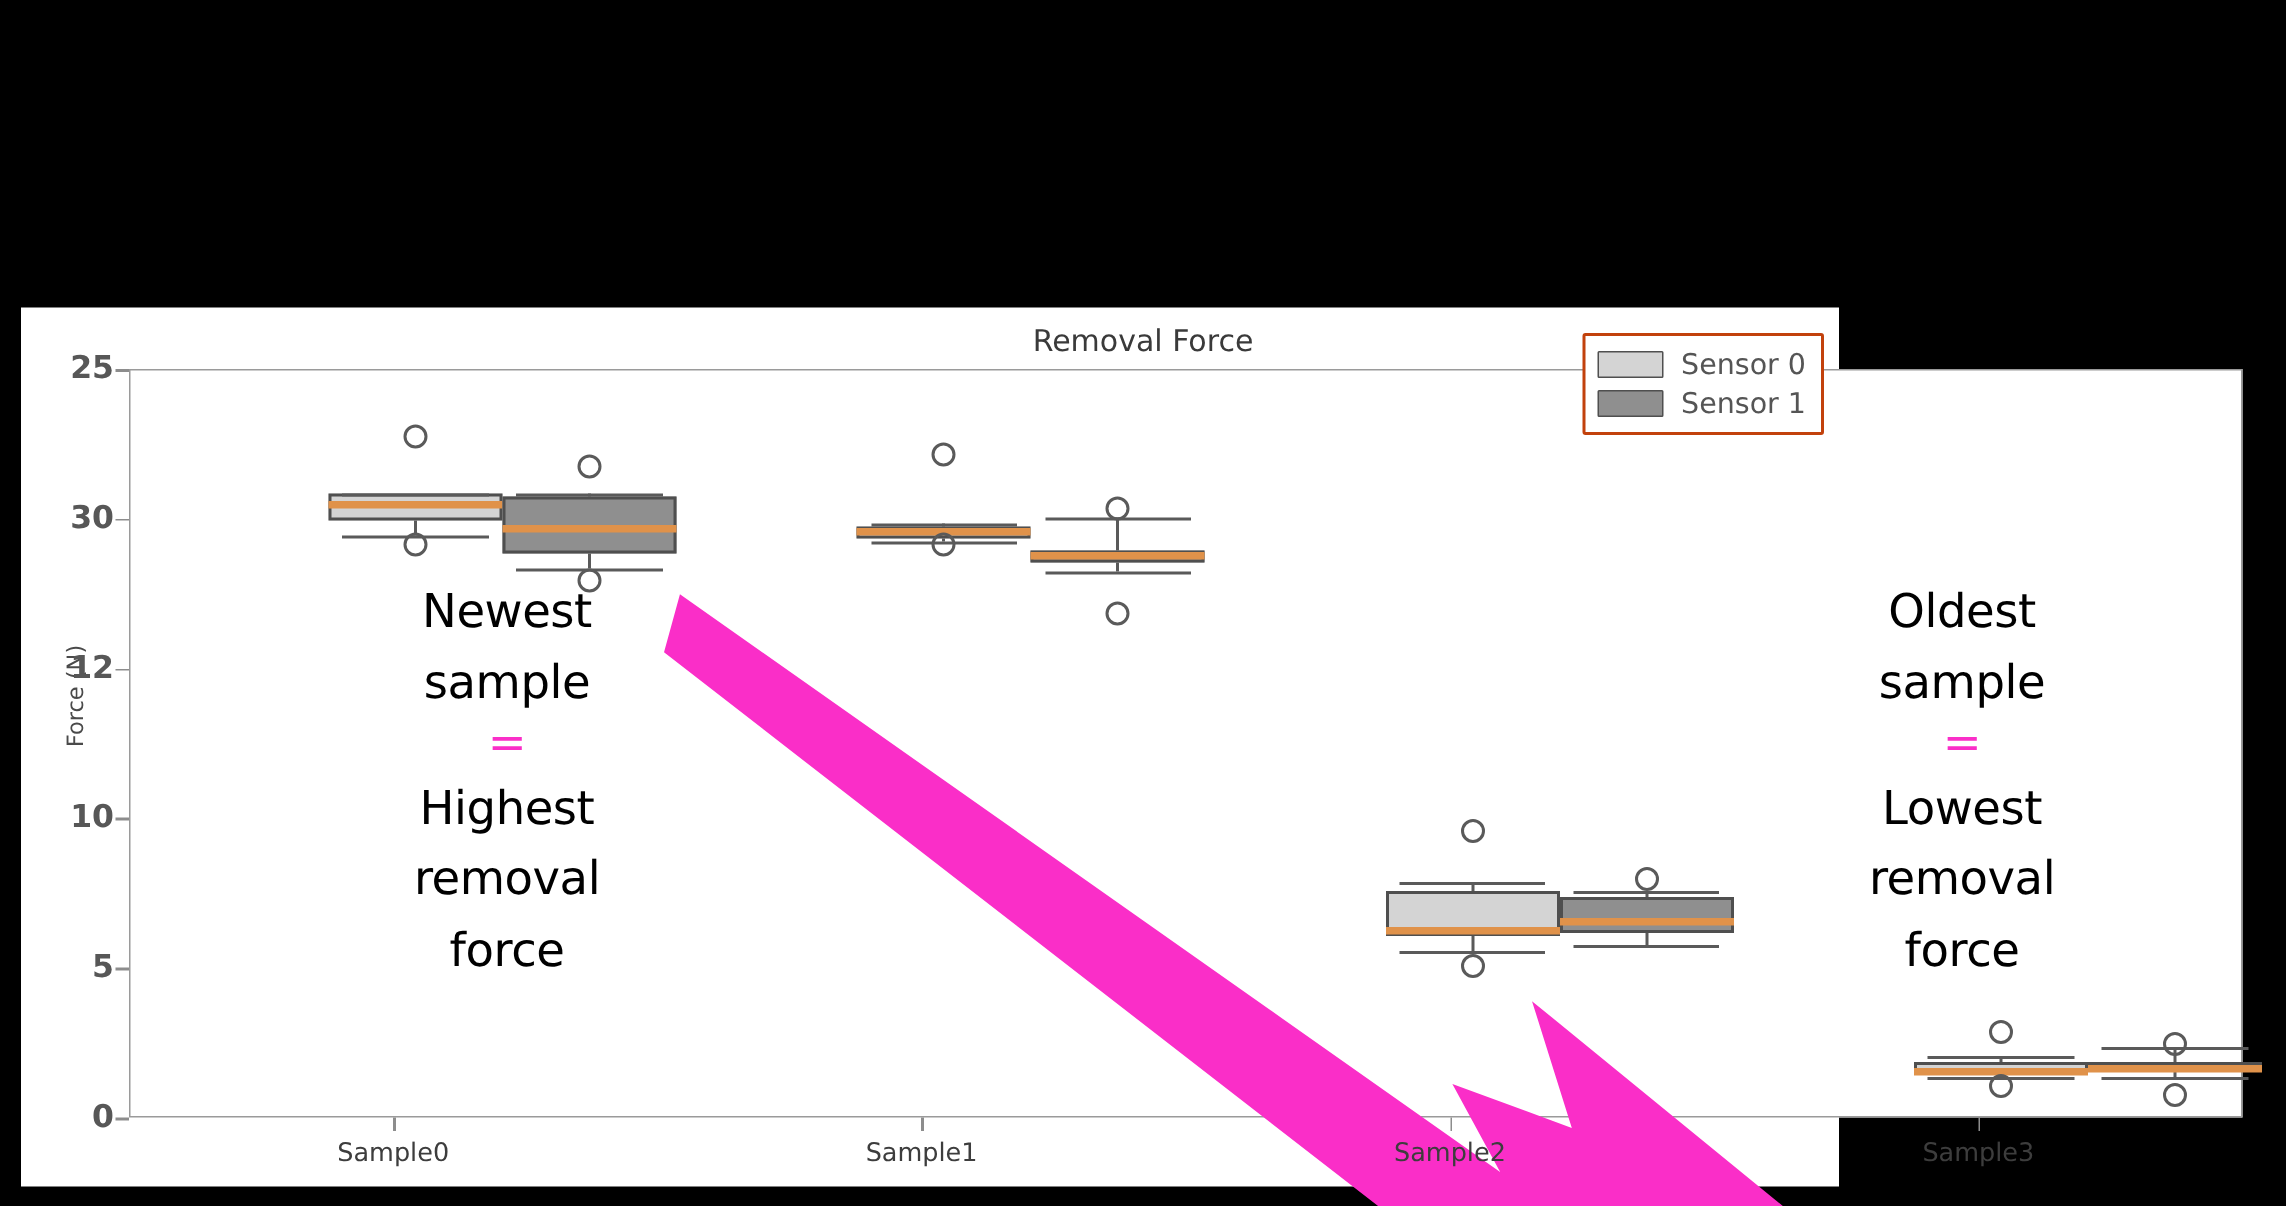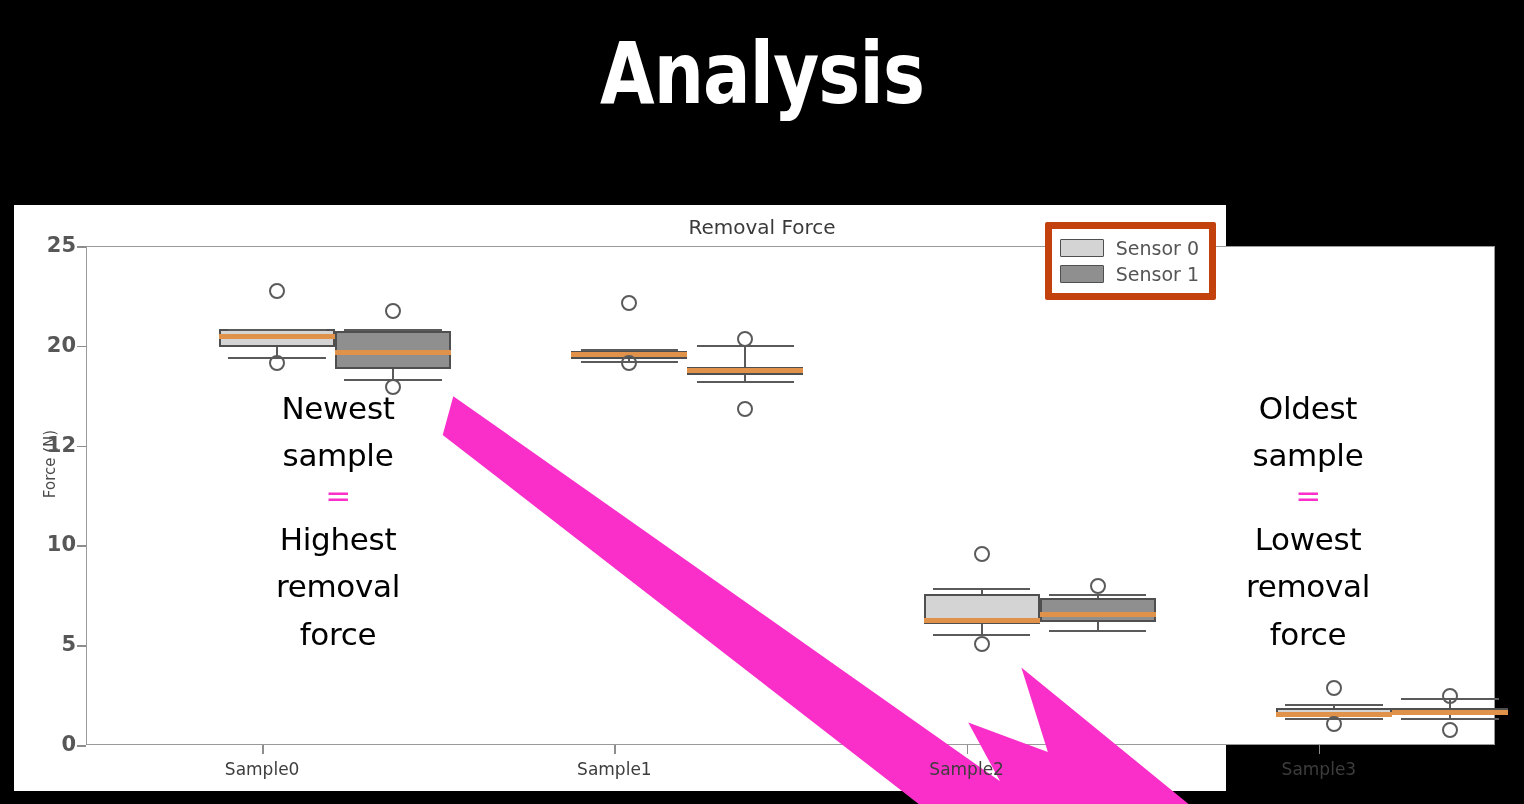--- a/index.html
+++ b/index.html
@@ -52,21 +52,21 @@
   .bx-whisk-v{position:absolute;width:2px;background:#5a5a5a;}
   .bx-cap{position:absolute;height:2px;background:#5a5a5a;}
   .bx-flier{
     position:absolute;border:2.3px solid #5a5a5a;border-radius:50%;
     background:transparent;box-sizing:border-box;
   }
 
   
   #legend{
     position:absolute;right:10px;top:17px;
-    border:7px solid #c2410c;background:#fff;border-radius:2px;
+    border:2px solid #c2410c;background:#fff;border-radius:2px;
     padding:6px 10px 6px 8px;
   }
   .legend-row{display:flex;align-items:center;height:26px;}
   .legend-swatch{
     width:44px;height:18px;border:1.6px solid #4f4f4f;box-sizing:border-box;
     margin-right:12px;border-radius:1px;
   }
   .legend-text{font-size:19px;color:#555;font-family:"DejaVu Sans",sans-serif;}
 
   
@@ -83,23 +83,20 @@
   #annot-right{left:1178px;top:180px;width:232px;}
 
   
   #arrow-svg{position:absolute;left:0;top:0;width:1496px;height:586px;pointer-events:none;}
 </style>
 </head>
 <body>
 
 <div id="root">
 
-  <div id="title-bar">
-    <div id="slide-title">Analysis</div>
-  </div>
 
   <div id="figure">
 
     <div id="fig-title">Removal Force</div>
 
     <div id="ylabel">Force (N)</div>
 
     <div id="axes">
       <svg id="arrow-svg" viewBox="0 0 1409 499" preserveAspectRatio="none">
         <polygon id="arrow-poly" points="345,127 860,455 830,405 905,430 880,358 1075,502 905,490 930,530 820,500 335,160" fill="#FA2EC8"></polygon>
@@ -199,21 +196,21 @@
     </div>
 
   <div class="ytick-label" style="left: 16px; top: 527px;">0</div>
       <div class="ytick-mark" style="left: 63px; top: 540px;"></div>
       <div class="ytick-label" style="left: 16px; top: 427.2px;">5</div>
       <div class="ytick-mark" style="left: 63px; top: 440.2px;"></div>
       <div class="ytick-label" style="left: 16px; top: 327.4px;">10</div>
       <div class="ytick-mark" style="left: 63px; top: 340.4px;"></div>
       <div class="ytick-label" style="left: 16px; top: 227.6px;">12</div>
       <div class="ytick-mark" style="left: 63px; top: 240.6px;"></div>
-      <div class="ytick-label" style="left: 16px; top: 127.8px;">20</div>
+      <div class="ytick-label" style="left: 16px; top: 127.8px;">30</div>
       <div class="ytick-mark" style="left: 63px; top: 140.8px;"></div>
       <div class="ytick-label" style="left: 16px; top: 28px;">25</div>
       <div class="ytick-mark" style="left: 63px; top: 41px;"></div>
       <div class="xtick-label" style="width: 180px; left: 158.125px; top: 554px;">Sample0</div>
       <div class="xtick-mark" style="left: 248.125px; top: 540px;"></div>
       <div class="xtick-label" style="width: 180px; left: 510.375px; top: 554px;">Sample1</div>
       <div class="xtick-mark" style="left: 600.375px; top: 540px;"></div>
       <div class="xtick-label" style="width: 180px; left: 862.625px; top: 554px;">Sample2</div>
       <div class="xtick-mark" style="left: 952.625px; top: 540px;"></div>
       <div class="xtick-label" style="width: 180px; left: 1214.88px; top: 554px;">Sample3</div>

